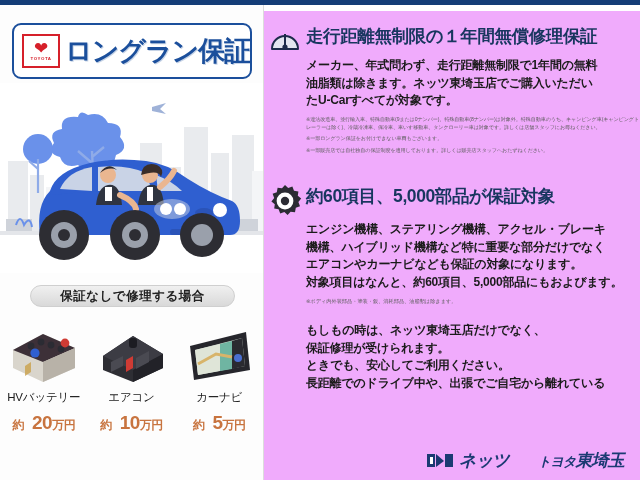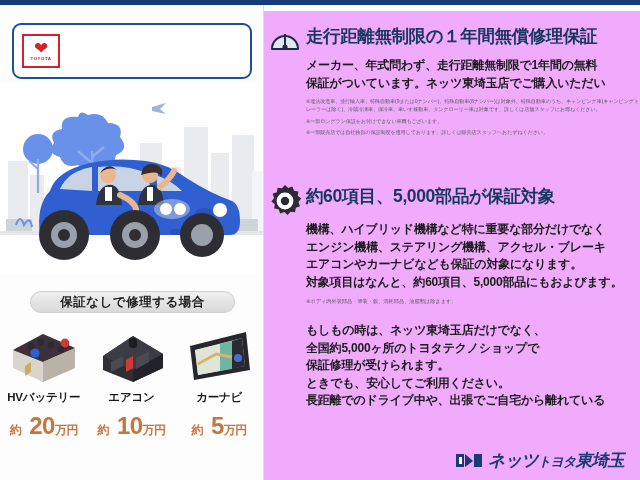--- a/index.html
+++ b/index.html
@@ -39,30 +39,30 @@
 
   
   .illus{position:absolute;left:0px;top:78px;width:263px;height:190px;overflow:hidden;background:#fff;}
 
   
   .pill{
     position:absolute;left:30px;top:280px;width:205px;height:22px;border-radius:11px;
     background:linear-gradient(#f0f0f0,#d9d9d9);
     border:1px solid #cfcfcf;
     display:flex;align-items:center;justify-content:center;
-    color:#222;font-size:12.5px;font-weight:bold;letter-spacing:.5px;box-sizing:border-box;margin-top:6px;
+    color:#222;font-size:12.5px;font-weight:bold;letter-spacing:.5px;box-sizing:border-box;
   }
 
   
   .parts{position:absolute;left:0;top:315px;width:263px;height:125px;display:flex;}
   .part{flex:1;display:flex;flex-direction:column;align-items:center;}
   .part-art{height:62px;display:flex;align-items:flex-end;justify-content:center;}
-  .part-label{font-size:11.5px;font-weight:bold;color:#1a1a1a;margin-top:8px;letter-spacing:-.2px;}
+  .part-label{font-size:11.5px;font-weight:normal;color:#1a1a1a;margin-top:8px;letter-spacing:-.2px;}
   .part-price{font-size:15px;font-weight:bold;color:#c8743f;margin-top:7px;letter-spacing:-.5px;}
-  .part-price .num{font-size:24px;margin-left:8px;}
+  .part-price .num{font-size:19px;margin-left:8px;}
   .part-price .sm{font-size:12px;}
 
   
   .right{position:absolute;left:264px;top:11px;width:376px;height:475px;background:#f0abfc;}
   .sec{position:absolute;left:0;width:376px;}
   .sec-head{display:flex;align-items:flex-start;}
   .sec-icon{width:42px;flex:0 0 42px;display:flex;align-items:flex-start;justify-content:center;padding-top:1px;}
   .sec-title{
     color:#18365f;font-size:17.5px;font-weight:bold;letter-spacing:-.4px;
     line-height:22px;padding-top:2px;
@@ -81,36 +81,37 @@
   }
 
   
   .netz{
     position:absolute;right:16px;bottom:14px;display:flex;align-items:center;
   }
   .netz-text{
     color:#1b3a73;font-weight:bold;font-size:17px;letter-spacing:-.8px;
     font-style:italic;margin-left:6px;white-space:nowrap;
   }
-  .netz-text .sm{font-size:13px;}
+  .netz-text .sm{font-size:13px;margin-left:29px;}
 </style>
 </head>
 <body>
 
 <div class="page">
 
   <div class="topbar"></div>
 
   <div class="left">
 
     <div class="logo-plate">
       <div class="toyota-mark">
         <div class="toyota-heart">❤</div>
         <div class="toyota-word">TOYOTA</div>
       </div>
+      <div class="logo-text">ロングラン保証</div>
     </div>
 
     <div class="illus">
       <svg width="263" height="190" viewBox="0 0 263 190">
         <rect x="0" y="0" width="263" height="190" fill="#ffffff"></rect>
 
         <g fill="#e9ebee">
           <rect x="8" y="78" width="20" height="72"></rect>
           <rect x="30" y="92" width="14" height="58"></rect>
           <rect x="140" y="60" width="22" height="90"></rect>
@@ -259,53 +260,53 @@
           <svg width="30" height="30" viewBox="0 0 30 30">
             <path d="M2,25 a13,13 0 0 1 26,0 z" fill="#e3e6ef" stroke="#1d2b4a" stroke-width="2" stroke-linejoin="round"></path>
             <line x1="15" y1="23" x2="15" y2="10" stroke="#1d2b4a" stroke-width="2"></line>
             <circle cx="15" cy="23" r="2.6" fill="#1d2b4a"></circle>
           </svg>
         </div>
         <div class="sec-title">走行距離無制限の１年間無償修理保証</div>
       </div>
       <div class="sec-body">
         <div>メーカー、年式問わず、走行距離無制限で1年間の無料</div>
-        <div>保証がついています。ネッツ東埼玉店でご購入いただい</div>
+        <div>油脂類は除きます。ネッツ東埼玉店でご購入いただい</div>
+        <div>たU-Carすべてが対象です。</div>
       </div>
       <div class="fine">
         <p>※違法改造車、並行輸入車、特殊自動車(9または0ナンバー)、特殊自動車(8ナンバー)は対象外。特殊自動車のうち、キャンピング車(キャンピングトレーラーは除く)、冷蔵冷凍車、保冷車、車いす移動車、タンクローリー車は対象です。詳しくは店舗スタッフにお尋ねください。</p>
         <p>※一部ロングラン保証をお付けできない車両もございます。</p>
         <p>※一部販売店では自社独自の保証制度を適用しております。詳しくは販売店スタッフへおたずねください。</p>
       </div>
     </div>
 
     <div class="sec" style="top:172px;">
       <div class="sec-head">
         <div class="sec-icon">
           <svg width="34" height="34" viewBox="0 0 34 34">
             <path d="M17,1 l3.2,3.0 l4.2,-1.4 l1.6,4.2 l4.4,0.6 l-0.6,4.4 l3.4,2.8 l-2.8,3.4 l1.6,4.2 l-4.2,1.6 l-0.8,4.4 l-4.4,-0.4 l-3.0,3.2 l-3.2,-3.0 l-4.2,1.4 l-1.6,-4.2 l-4.4,-0.6 l0.6,-4.4 l-3.4,-2.8 l2.8,-3.4 l-1.6,-4.2 l4.2,-1.6 l0.8,-4.4 l4.4,0.4 z" fill="#2b2b33"></path>
             <circle cx="17" cy="17" r="8.4" fill="#ffffff"></circle>
             <circle cx="17" cy="17" r="4.2" fill="#2b2b33"></circle>
           </svg>
         </div>
         <div class="sec-title">約60項目、5,000部品が保証対象</div>
       </div>
       <div class="sec-body">
+        <div>エンジン機構、ステアリング機構、アクセル・ブレーキ</div>
         <div>機構、ハイブリッド機構など特に重要な部分だけでなく</div>
-        <div>エンジン機構、ステアリング機構、アクセル・ブレーキ</div>
         <div>エアコンやカーナビなども保証の対象になります。</div>
         <div>対象項目はなんと、約60項目、5,000部品にもおよびます。</div>
       </div>
       <div class="note">※ボディ内外装部品・塗装・鈑、消耗部品、油脂類は除きます。</div>
     </div>
 
     <div class="sec" style="top:308px;">
       <div class="sec-body">
         <div>もしもの時は、ネッツ東埼玉店だけでなく、</div>
-        <div>全国約5,000ヶ所のトヨタテクノショップで</div>
         <div>保証修理が受けられます。</div>
         <div>ときでも、安心してご利用ください。</div>
         <div>長距離でのドライブ中や、出張でご自宅から離れている</div>
       </div>
     </div>
 
     <div class="netz">
       <svg width="26" height="17" viewBox="0 0 26 17">
         <polygon points="0,2 8,2 8,15 0,15" fill="#1b3a73"></polygon>
         <polygon points="9,2 17,9 9,15" fill="#1b3a73"></polygon>

